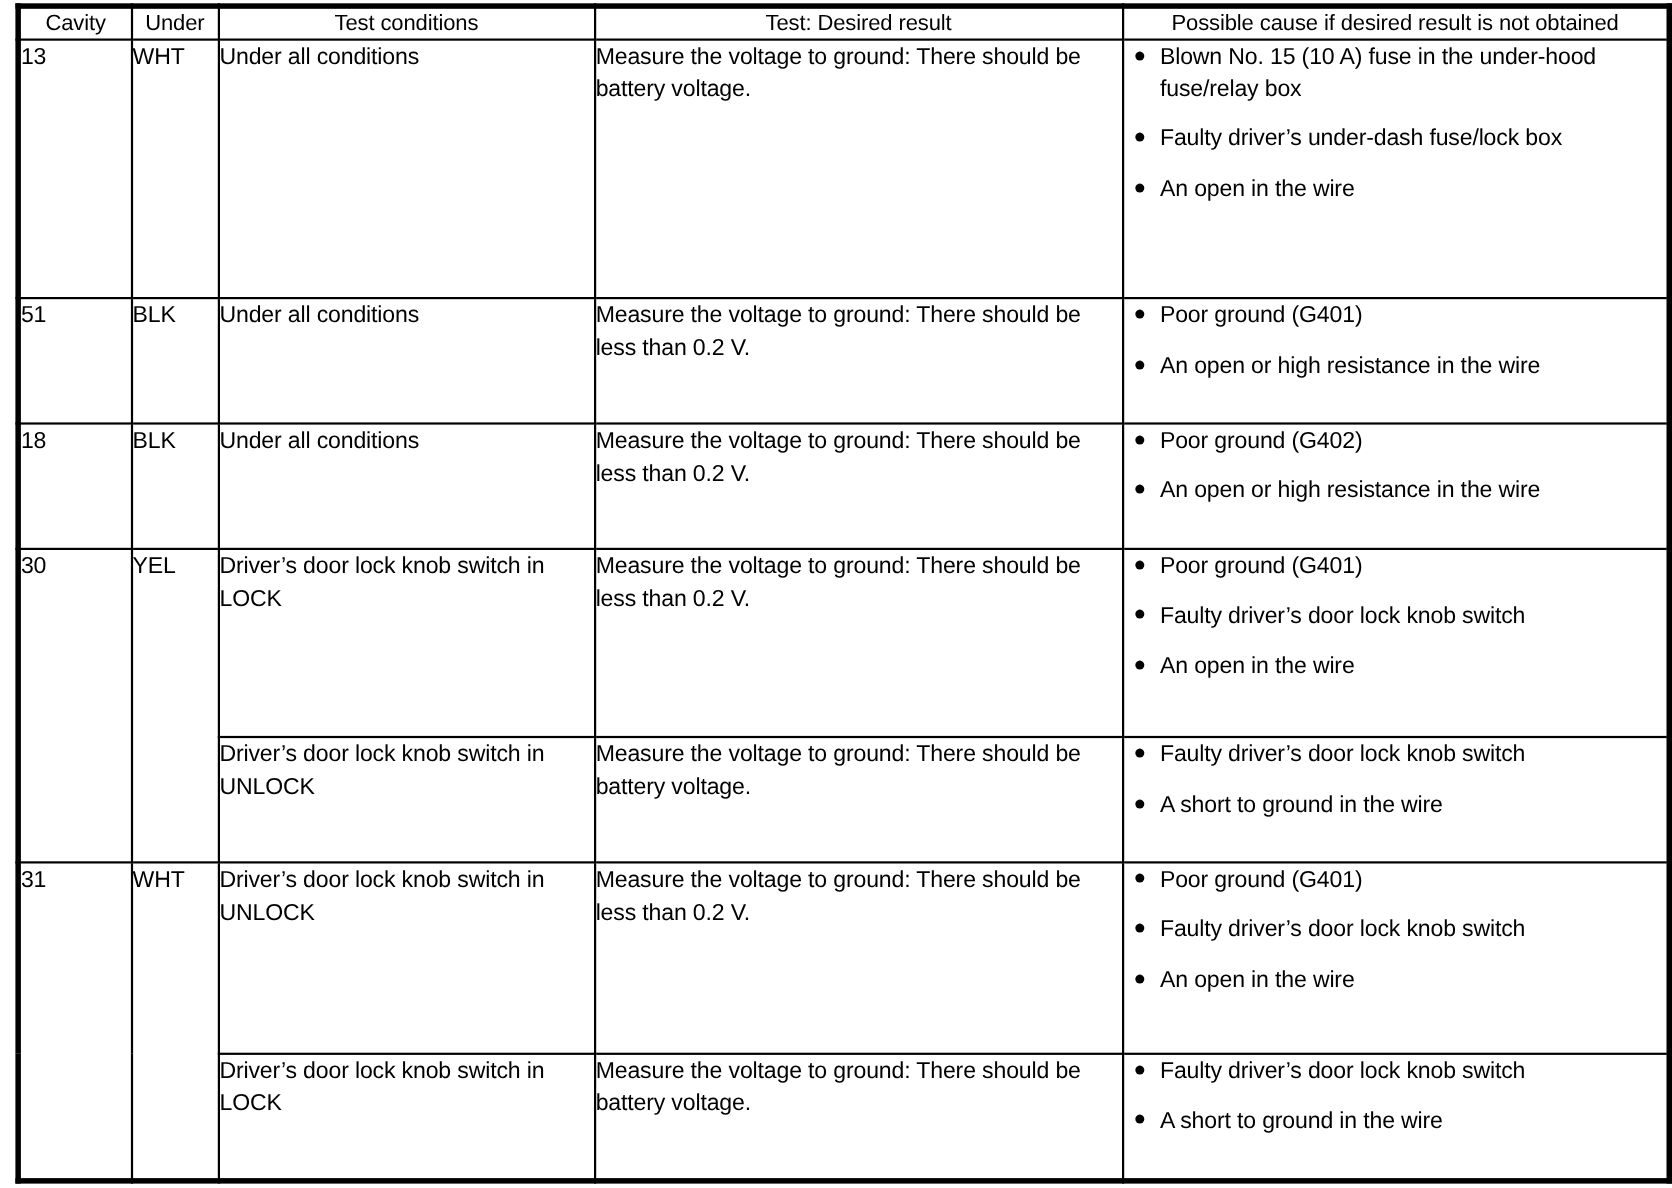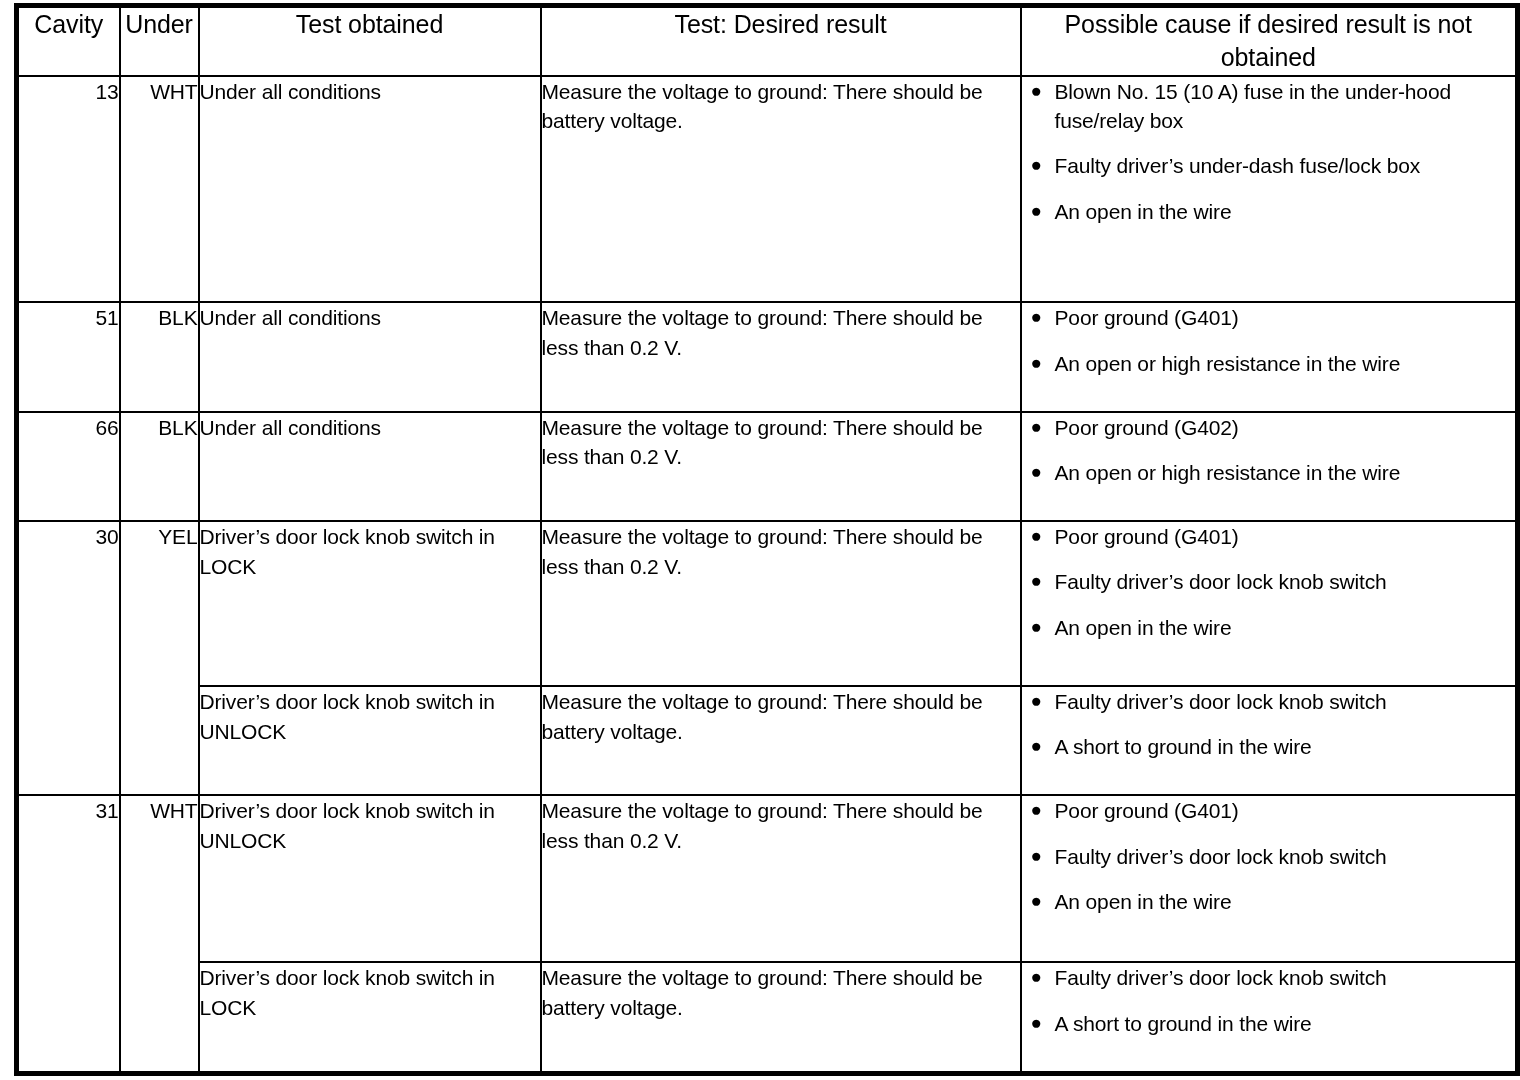--- a/index.html
+++ b/index.html
@@ -40,43 +40,43 @@
 
   
   col.c-cavity { width: 103px; }
   col.c-wire   { width: 79px; }
   col.c-cond   { width: 342px; }
   col.c-test   { width: 480px; }
   col.c-cause  { width: 497px; }
 
   
   thead th {
-    font-size: 25px;
+    font-size: 20px;
     font-weight: bold;
     text-align: center;
     vertical-align: top;
     padding: 13px 6px 0 6px;
     line-height: 1.33;
     letter-spacing: -0.1px;
   }
   thead th.th-cause { padding-left: 14px; padding-right: 14px; margin-top: 36px; }
 
   tbody td {
     font-size: 21px;
     line-height: 1.42;
     letter-spacing: -0.15px;
   }
 
   
   td.cell-cavity {
-    text-align: right;
+    text-align: left;
     padding: 17px 2px 0 2px;
   }
   td.cell-wire {
-    text-align: right;
+    text-align: left;
     padding: 17px 2px 0 2px;
   }
 
   td.cell-cond {
     padding: 17px 10px 0 13px;
   }
   td.cell-test {
     padding: 17px 10px 0 12px;
     margin-top: 29px;
   }
@@ -121,21 +121,21 @@
       <col class="c-cavity">
       <col class="c-wire">
       <col class="c-cond">
       <col class="c-test">
       <col class="c-cause">
     </colgroup>
     <thead>
       <tr>
         <th class="th-cavity">Cavity</th>
         <th class="th-wire">Under</th>
-        <th class="th-cond">Test obtained</th>
+        <th class="th-cond">Test conditions</th>
         <th class="th-test">Test: Desired result</th>
         <th class="th-cause">Possible cause if desired result is not obtained</th>
       </tr>
     </thead>
     <tbody id="table-body">
         <tr style="height: 224px;">
           <td class="cell-cavity merged">13</td>
           <td class="cell-wire merged">WHT</td>
           <td class="cell-cond">Under all conditions</td>
           <td class="cell-test">Measure the voltage to ground: There should be battery voltage.</td>
@@ -168,21 +168,21 @@
                 <span class="txt-line">Poor ground (G401)</span>
               </li>
               <li>
                 <span class="bullet">●</span>
                 <span class="txt-line">An open or high resistance in the wire</span>
               </li>
             </ul>
           </td>
         </tr>
         <tr style="height: 108px;">
-          <td class="cell-cavity merged">66</td>
+          <td class="cell-cavity merged">18</td>
           <td class="cell-wire merged">BLK</td>
           <td class="cell-cond">Under all conditions</td>
           <td class="cell-test">Measure the voltage to ground: There should be less than 0.2 V.</td>
           <td class="cell-cause">
             <ul class="causes">
               <li>
                 <span class="bullet">●</span>
                 <span class="txt-line">Poor ground (G402)</span>
               </li>
               <li>

